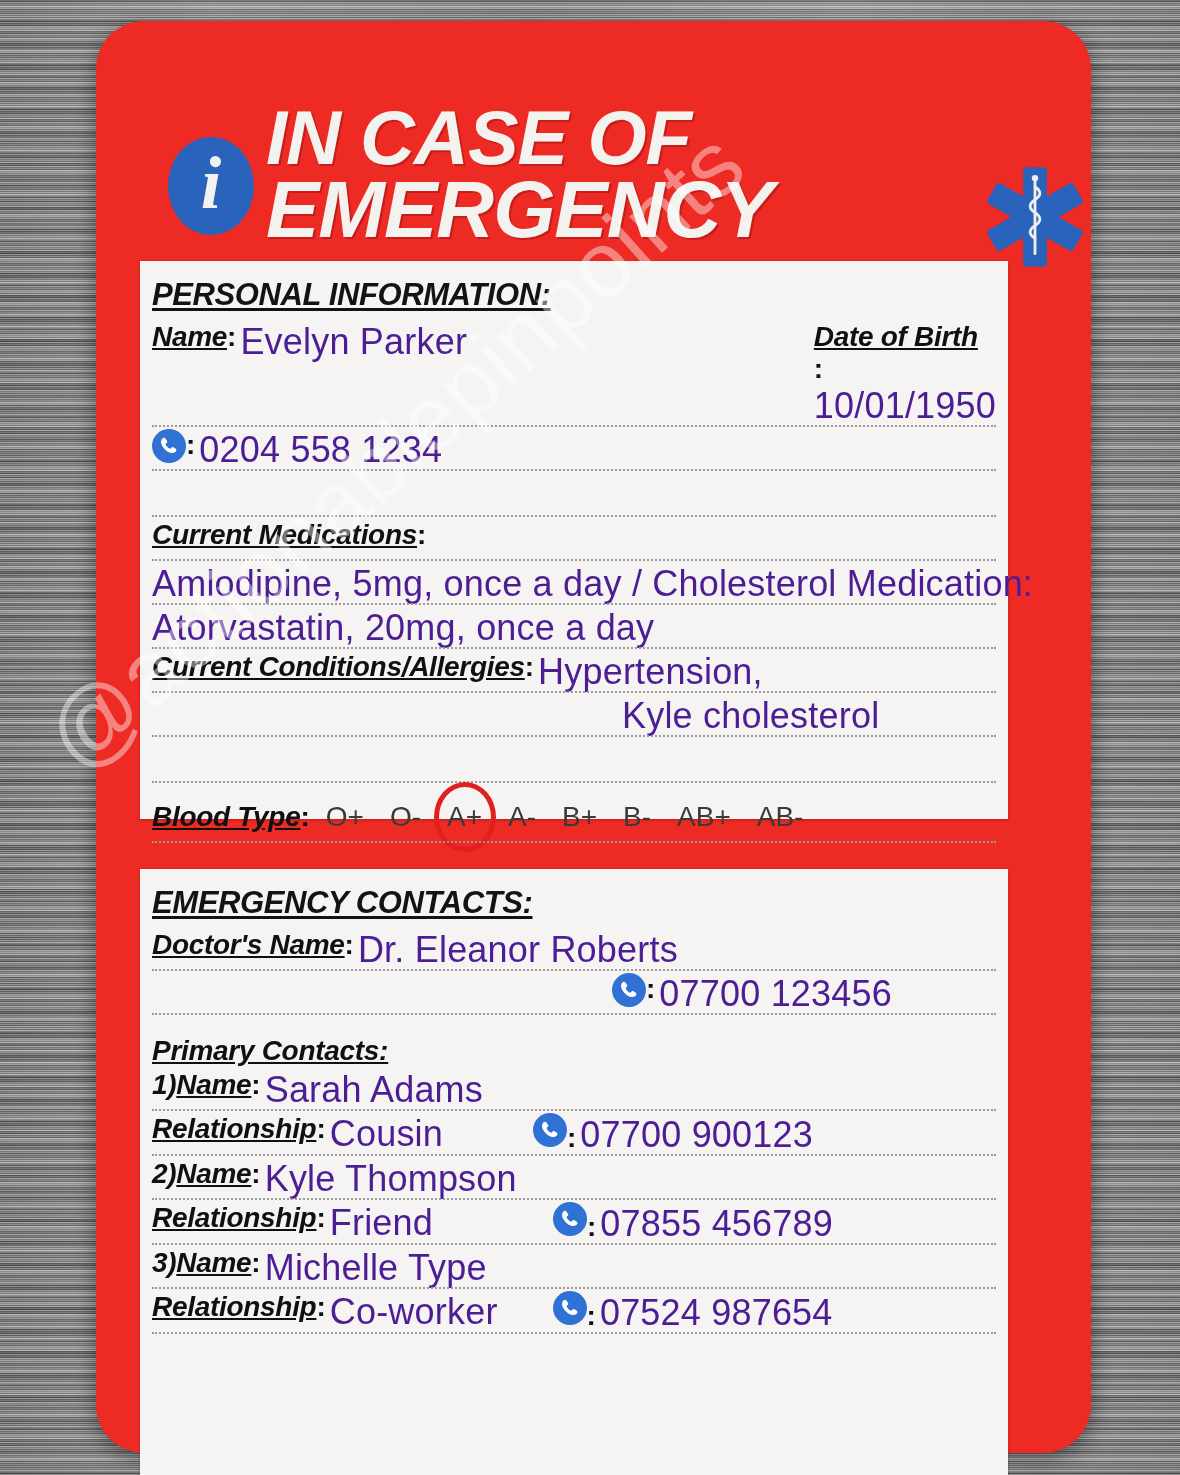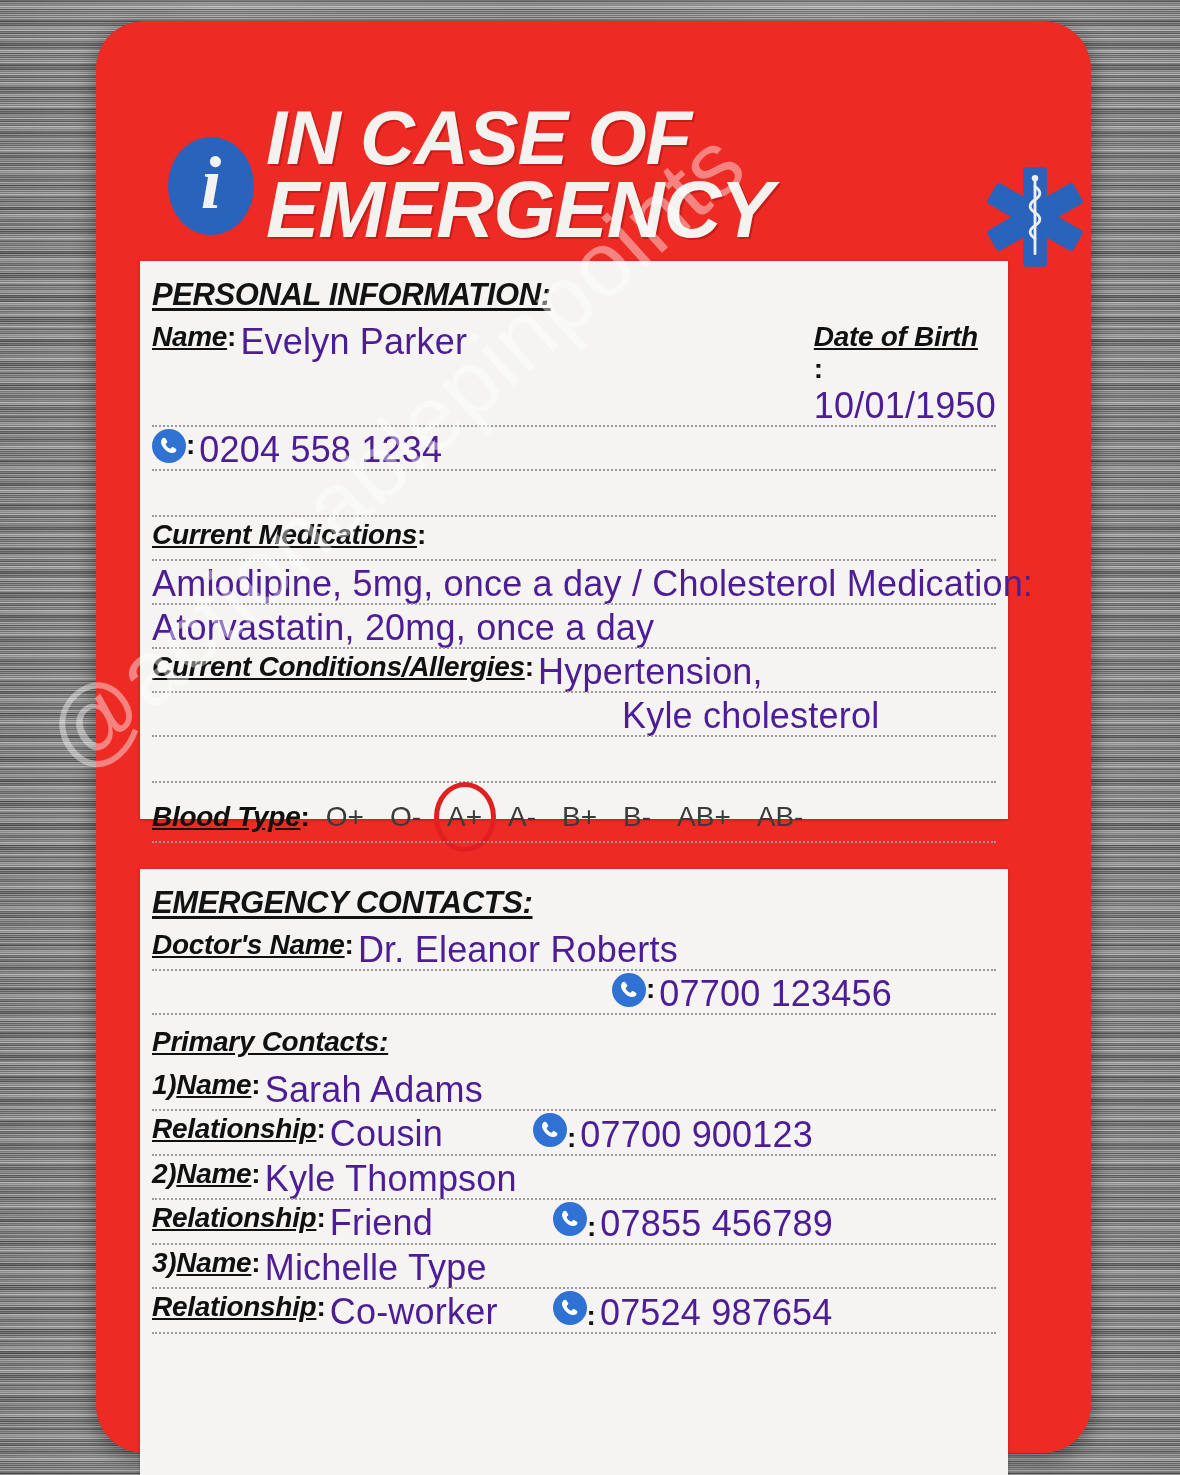--- a/index.html
+++ b/index.html
@@ -347,21 +347,21 @@
       <div class="row indent-doc">
         <span class="phone-icon">
           <svg width="22" height="22" viewBox="0 0 24 24">
               <path fill="#ffffff" d="M6.6 2.9c-.8 0-1.6.4-2.1 1.1C3.3 5.6 3 7.6 3.6 9.6c1.2 4.1 5.7 8.6 9.8 9.8 2 .6 4 .3 5.6-.9.7-.5 1.1-1.3 1.1-2.1 0-.5-.3-1-.7-1.3l-2.6-1.7c-.6-.4-1.4-.3-1.9.2l-1 1c-.3.3-.7.4-1.1.2-1.8-.9-3.4-2.5-4.3-4.3-.2-.4-.1-.8.2-1.1l1-1c.5-.5.6-1.3.2-1.9L7.9 3.6c-.3-.4-.8-.7-1.3-.7z"></path>
             </svg>
         </span>
         <span class="colon">:</span>
         <span class="val">07700 123456</span>
       </div>
 
-      <div class="row no-rule" style="min-height:52px;align-items:center;text-decoration:underline;">
+      <div class="row no-rule" style="min-height:52px;align-items:flex-end;text-decoration:underline;">
         <span class="lbl">Primary Contacts:</span>
       </div>
 
       <div class="row">
         <span class="lbl" style="text-decoration:none;">1)</span>
         <span class="lbl">Name</span>
         <span class="colon">:</span>
         <span class="val">Sarah Adams</span>
       </div>
       <div class="row">

